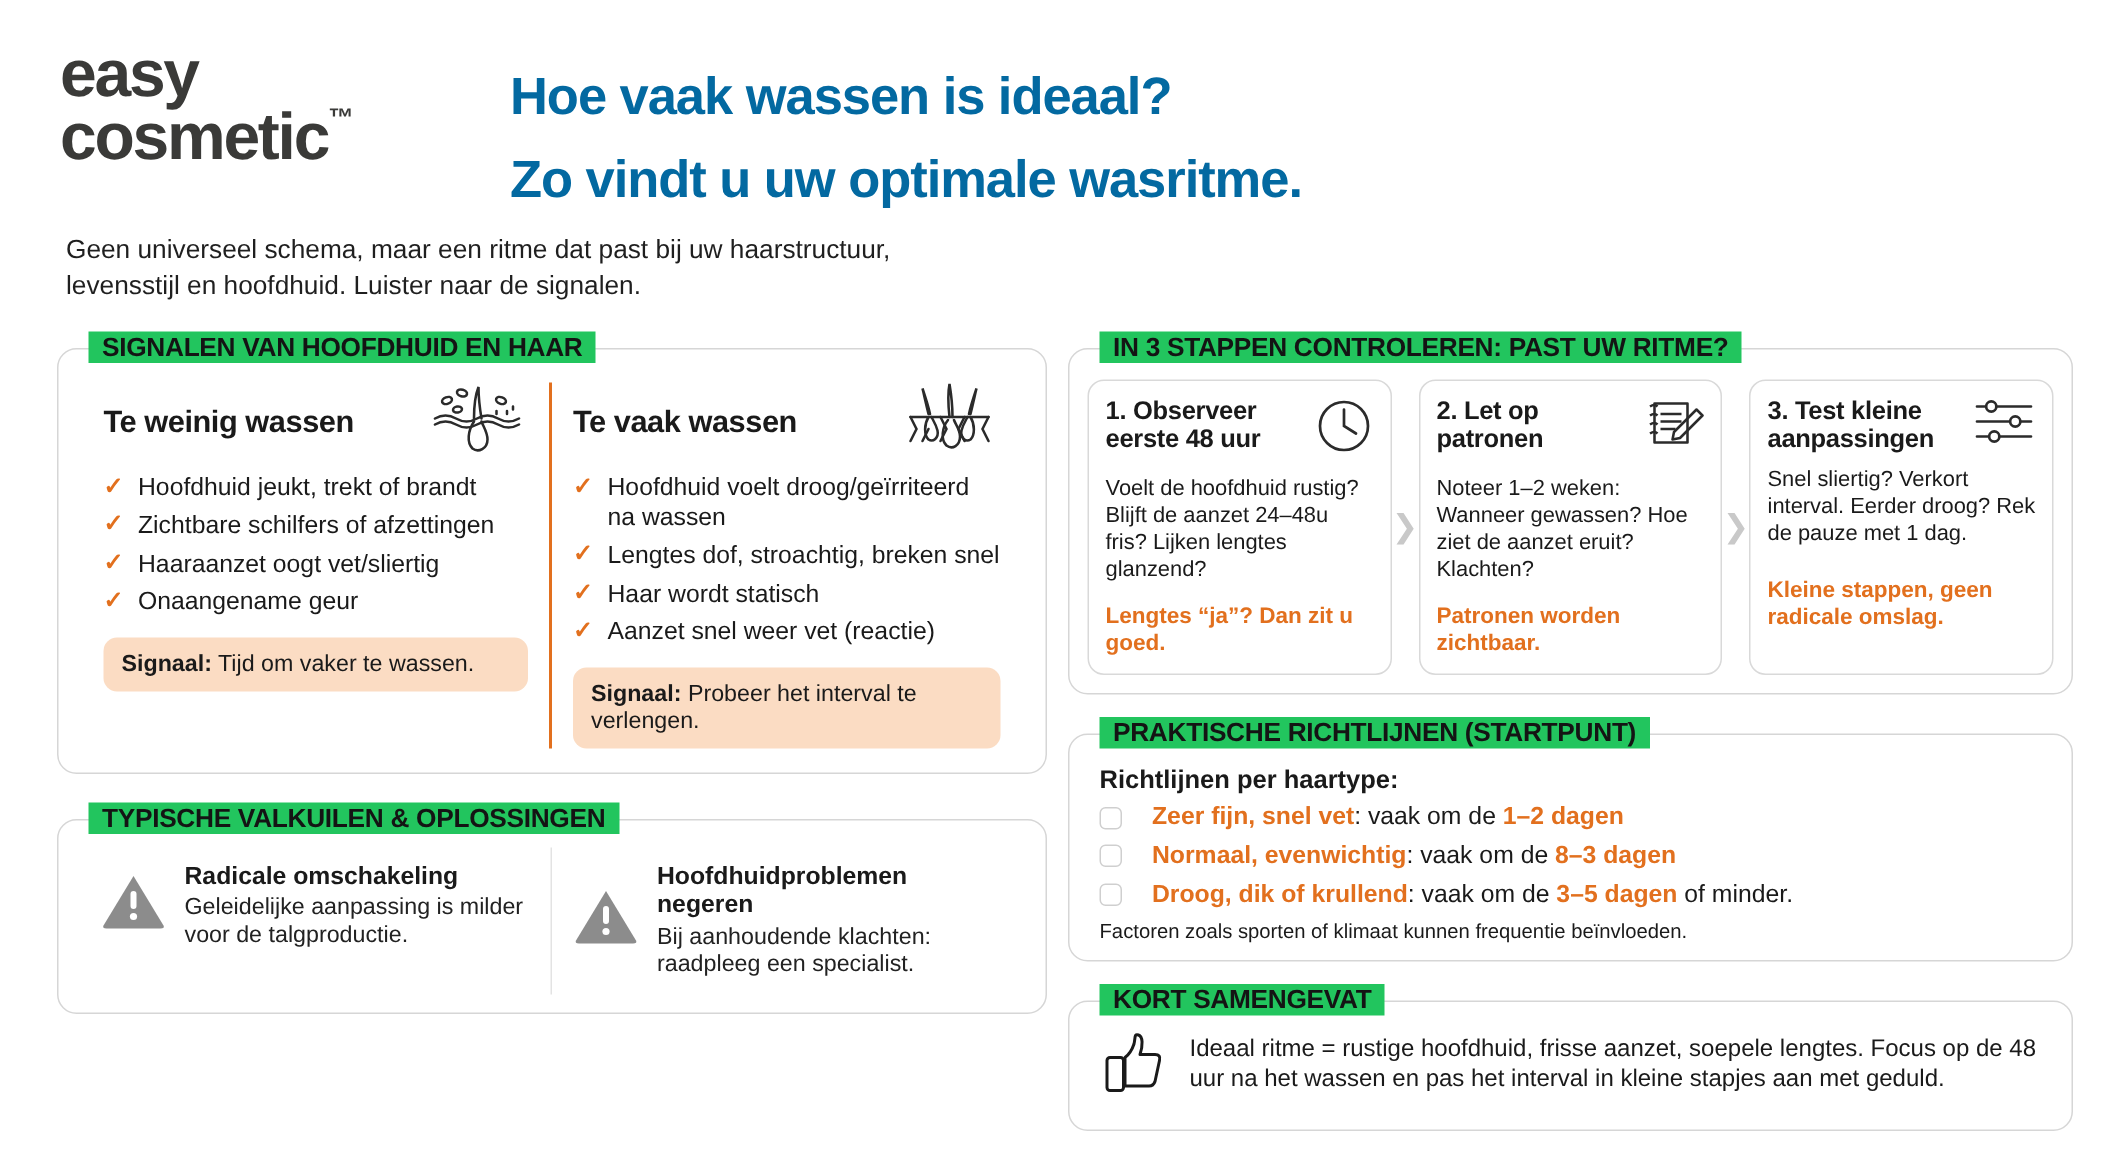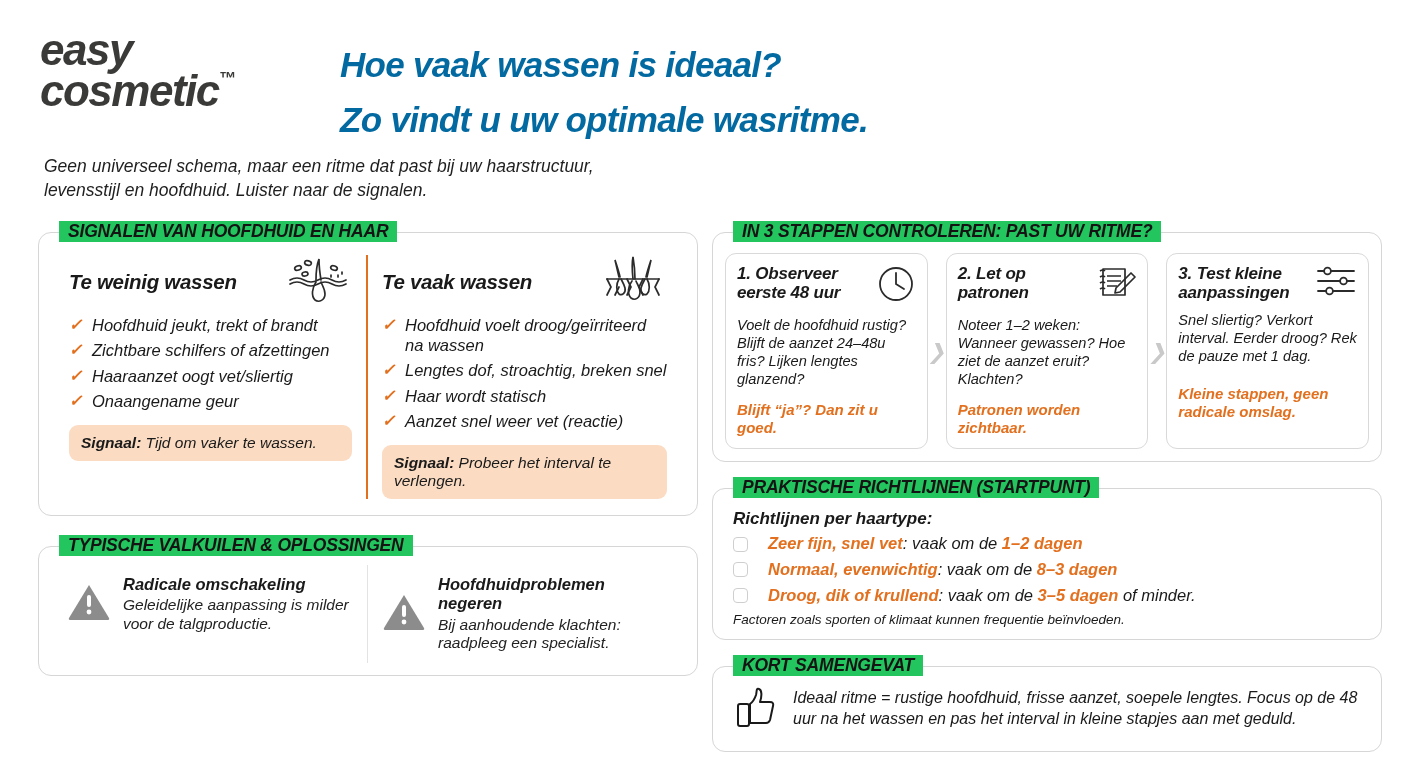--- a/index.html
+++ b/index.html
@@ -3,21 +3,21 @@
 <meta charset="utf-8">
 <style>
   * { box-sizing: border-box; margin: 0; padding: 0; }
   html, body {
     width: 1408px; height: 768px;
     background: #ffffff;
     font-family: "Liberation Sans", sans-serif;
     color: #1a1a1a;
     overflow: hidden;
   }
-  .page { position: relative; width: 1408px; height: 760px; padding: 0; font-style: italic; }
+  .page { position: relative; width: 1408px; height: 760px; padding: 0; }
 
   
   .header { display: flex; align-items: flex-start; padding: 26px 40px 0 40px; }
   .logo { width: 300px; flex: 0 0 300px; padding-top: 4px; }
   .logo-line { font-weight: bold; font-size: 44px; line-height: 0.93; letter-spacing: -1.5px; color: #3a3a38; }
   .logo-line .tm { font-size: 17px; vertical-align: 22px; letter-spacing: 0; }
   .title { padding-top: 6px; }
   .title-line { font-weight: bold; font-size: 35px; line-height: 1.22; letter-spacing: -0.7px; color: #0369a1; white-space: nowrap; margin-top: 12px; }
 
   .intro { padding: 14px 40px 0 44px; font-size: 17.5px; line-height: 1.33; color: #1f1f1f; max-width: 700px; }
@@ -252,21 +252,21 @@
               <div class="step-head">
                 <h4>1. Observeer eerste 48 uur</h4>
                 <span>
                   <svg width="40" height="40" viewBox="0 0 40 40">
                       <circle cx="20" cy="20" r="16" fill="none" stroke="#2b2b2b" stroke-width="1.8"></circle>
                       <path d="M20 9 V20 L28 25" fill="none" stroke="#2b2b2b" stroke-width="1.8" stroke-linecap="round"></path>
                     </svg>
                 </span>
               </div>
               <div class="step-body">Voelt de hoofdhuid rustig? Blijft de aanzet 24–48u fris? Lijken lengtes glanzend?</div>
-              <div class="step-accent">Blijft “ja”? Dan zit u goed.</div>
+              <div class="step-accent">Lengtes “ja”? Dan zit u goed.</div>
             </div>
 
             <div class="step-gap">
                 <span class="chev">❯</span>
               </div>
 
             <div class="step-card">
               <div class="step-head">
                 <h4>2. Let op patronen</h4>
                 <span>

